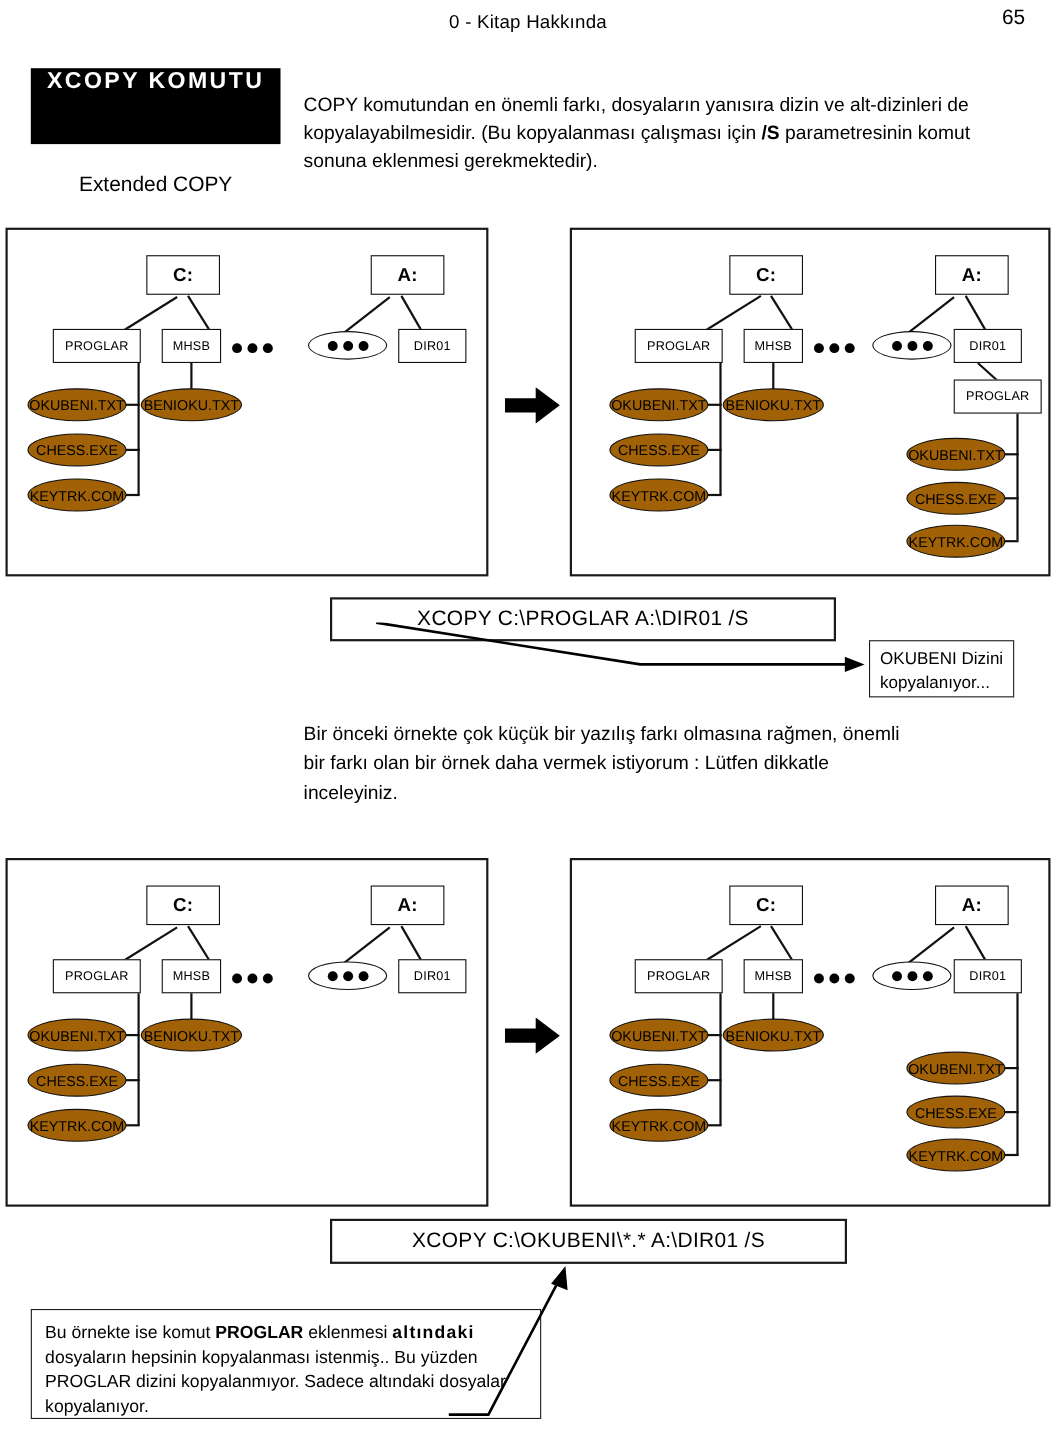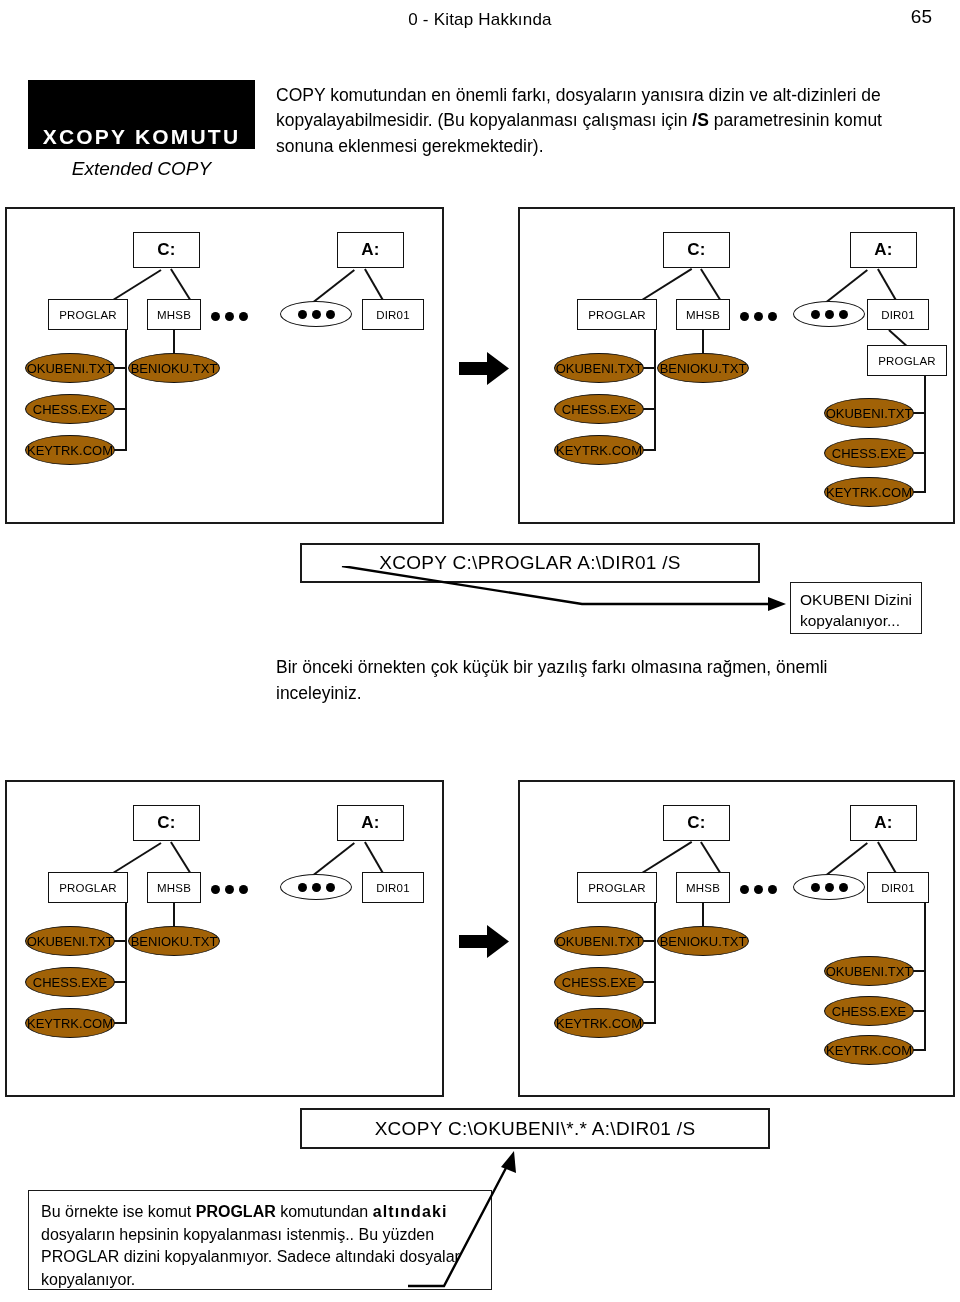--- a/index.html
+++ b/index.html
@@ -8,25 +8,25 @@
        -webkit-font-smoothing:antialiased;}
 
   .abs{position:absolute;}
 
   
   #page-header{top:10px;left:0;width:960px;text-align:center;
                font-size:17px;letter-spacing:.2px;}
   #page-number{top:6px;right:28px;font-size:19px;}
 
   
-  #title-chip{left:28px;top:80px;width:227px;height:69px;background:#000;
-              display:flex;align-items:flex-end;justify-content:center;}
+  #title-chip{left:28px;top:62px;width:227px;height:69px;background:#000;
+              display:flex;align-items:flex-start;justify-content:center;}
   #title-chip span{color:#fff;font-weight:bold;font-size:21px;letter-spacing:2.2px;}
   #subtitle{left:28px;top:158px;width:227px;text-align:center;
-            font-style:italic;font-size:19px;}
+            font-size:19px;}
 
   #intro{left:276px;top:83px;width:640px;font-size:17.5px;line-height:1.45;}
   #intro b{font-weight:bold;}
 
   
   .panel{border:2px solid #1a1a1a;background:#fff;box-sizing:border-box;}
   .node{position:absolute;box-sizing:border-box;border:1.6px solid #111;
         background:#fff;display:flex;align-items:center;justify-content:center;
         font-size:11.5px;letter-spacing:.2px;white-space:nowrap;z-index:4;}
   .node.drive{font-weight:bold;font-size:17px;}
@@ -174,21 +174,22 @@
   <path d="M22,0 L262,38 L452,38" fill="none" stroke="#000" stroke-width="2.4"></path>
   <polygon points="466,38 448,31 448,45" fill="#000"></polygon>
 </svg>
 
 <div class="notebox" style="left:790px;top:582px;width:132px;height:52px;">
   <div>OKUBENI Dizini</div>
   <div>kopyalanıyor...</div>
 </div>
 
 <div class="prosebox" style="left:276px;top:654px;width:660px;">
-  <div>Bir önceki örnekten çok küçük bir yazılış farkı olmasına rağmen, önemli</div>
+  <div>Bir önceki örnekte çok küçük bir yazılış farkı olmasına rağmen, önemli</div>
+  <div>bir farkı olan bir örnek daha vermek istiyorum : Lütfen dikkatle</div>
   <div>inceleyiniz.</div>
 </div>
 
 <div class="abs panel" style="left:5px;top:780px;width:439px;height:317px;">
 
   <div class="node drive" style="left:126px;top:23px;width:67px;height:36px;">C:</div>
   <div class="diag" style="left:98px;top:95px;width:66px;transform:rotate(-32deg);"></div>
   <div class="diag" style="left:164px;top:59px;width:36px;transform:rotate(58deg);"></div>
 
   <div class="node" style="left:41px;top:90px;width:80px;height:31px;">PROGLAR</div>
@@ -273,15 +274,15 @@
 </div>
 
 <div class="cmdbox" style="left:300px;top:1108px;width:470px;height:41px;">XCOPY C:\OKUBENI\*.*  A:\DIR01  /S</div>
 
 <svg class="abs" style="left:400px;top:1148px;z-index:3;" width="140" height="140" viewBox="0 0 140 140">
   <path d="M8,138 L44,138 L107,18" fill="none" stroke="#000" stroke-width="2.4"></path>
   <polygon points="114,3 101,19 116,25" fill="#000"></polygon>
 </svg>
 
 <div class="bottomnote" style="left:28px;top:1190px;width:464px;height:100px;">
-  <span>Bu örnekte ise komut </span><b>PROGLAR</b><span> komutundan </span><b class="sp">altındaki</b>
+  <span>Bu örnekte ise komut </span><b>PROGLAR</b><span> eklenmesi </span><b class="sp">altındaki</b>
   <span>dosyaların hepsinin kopyalanması istenmiş..  Bu yüzden PROGLAR dizini kopyalanmıyor. Sadece altındaki dosyalar kopyalanıyor.</span>
 </div>
 
 </body></html>

